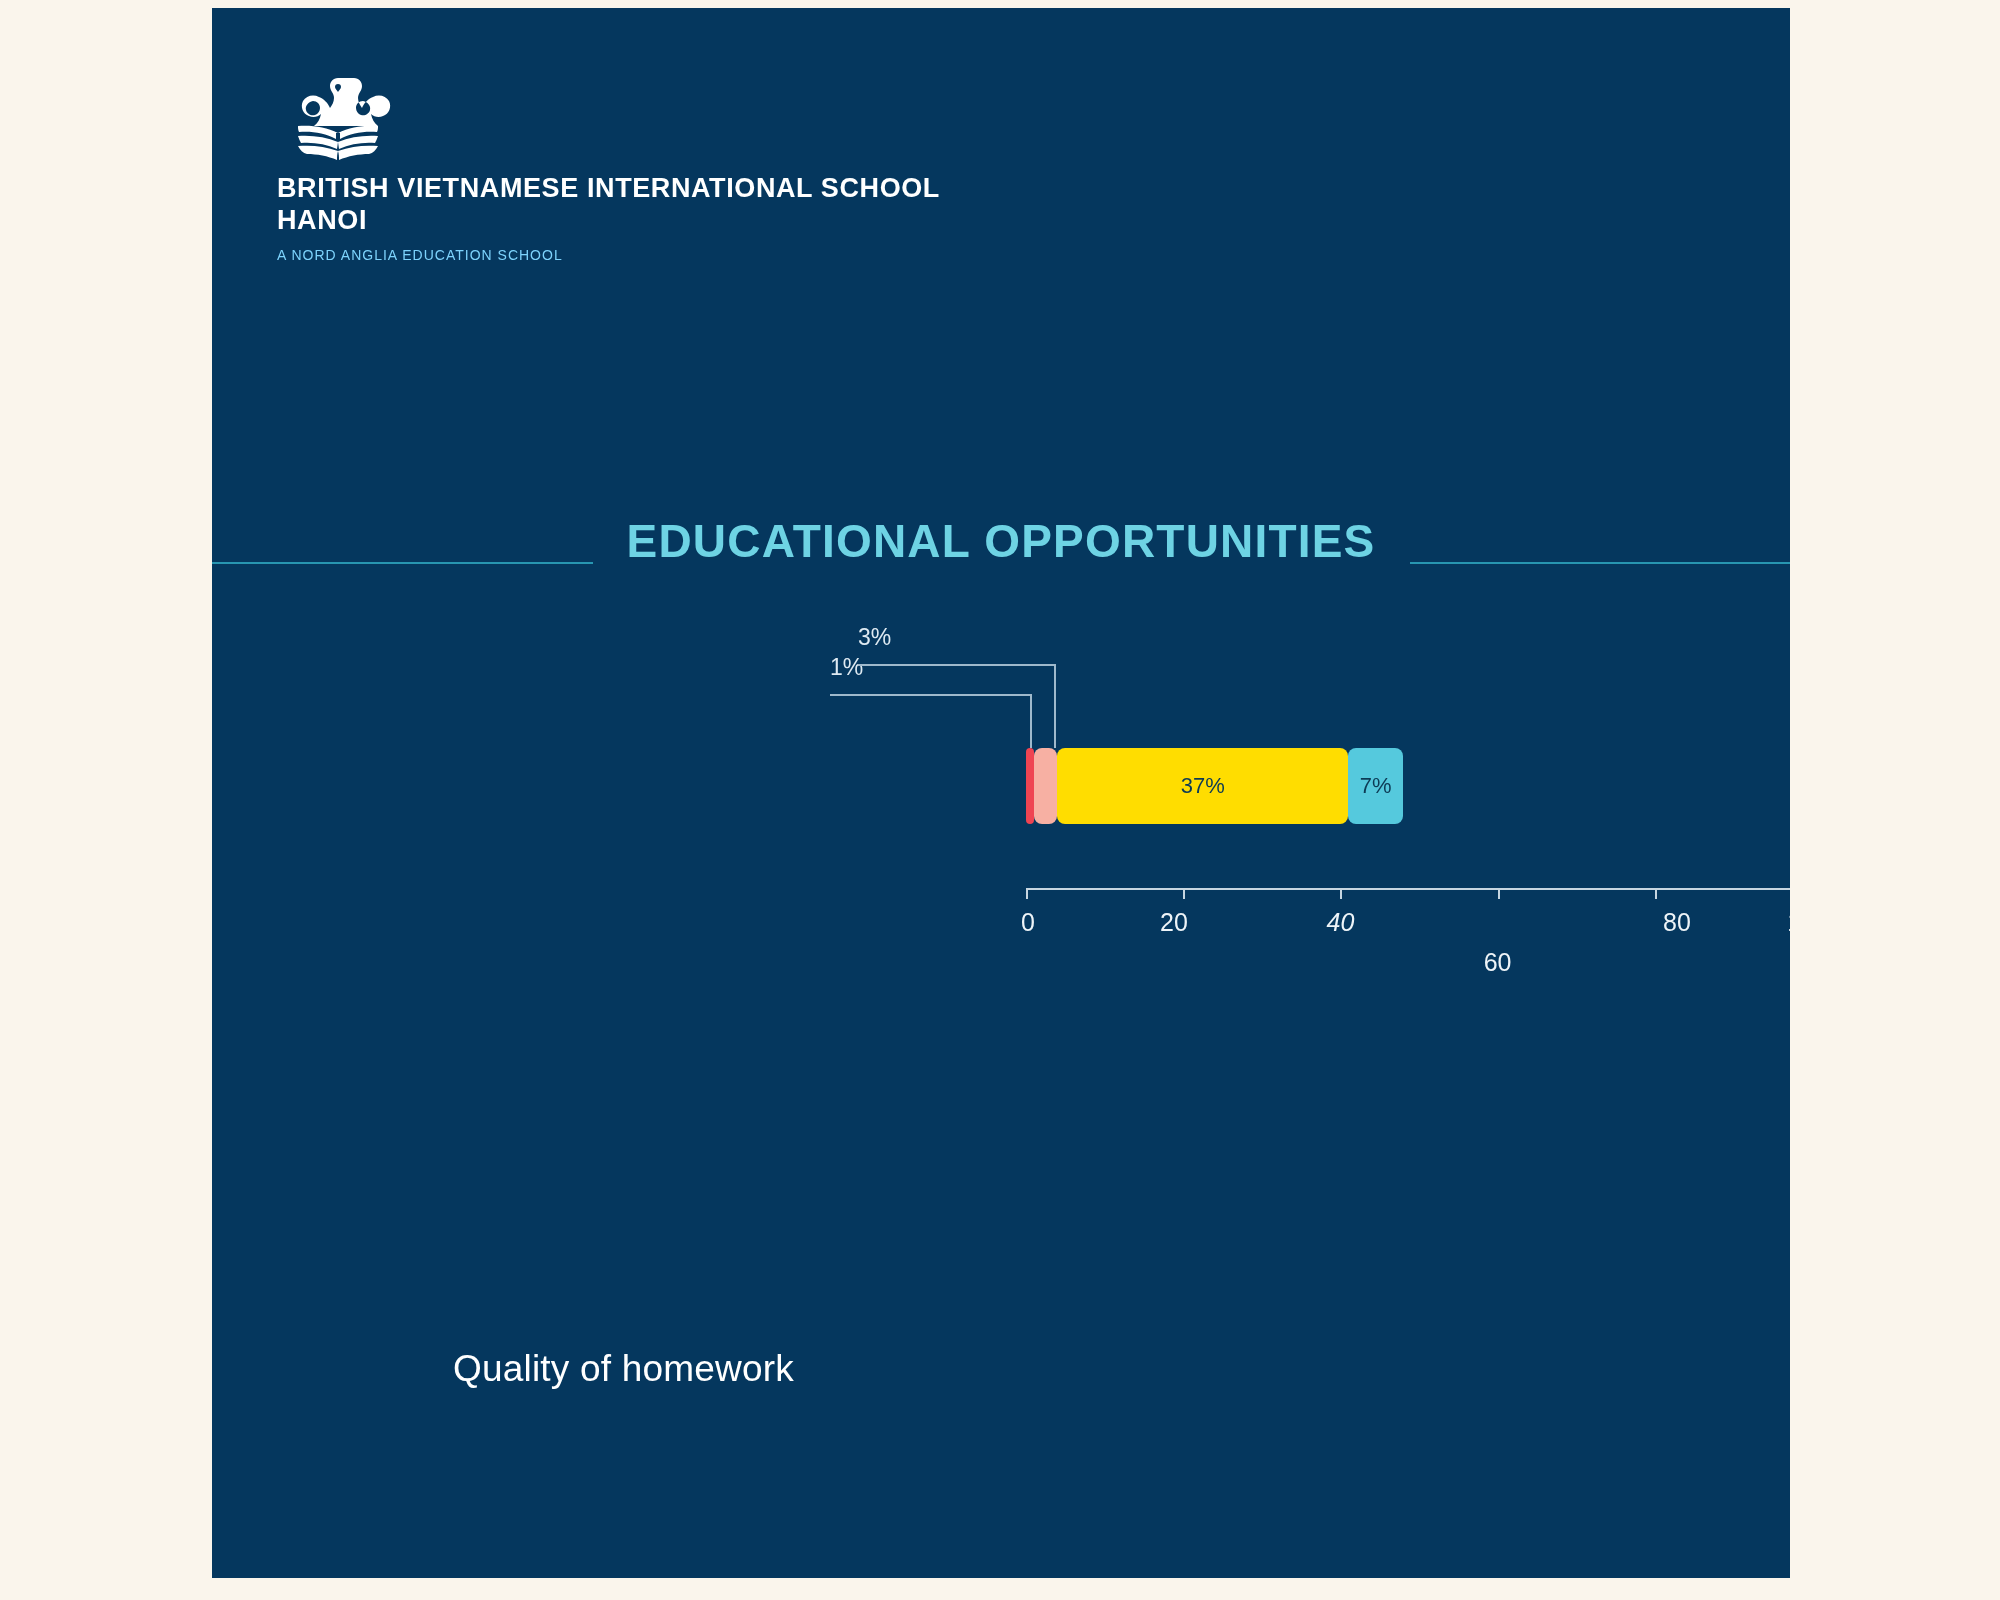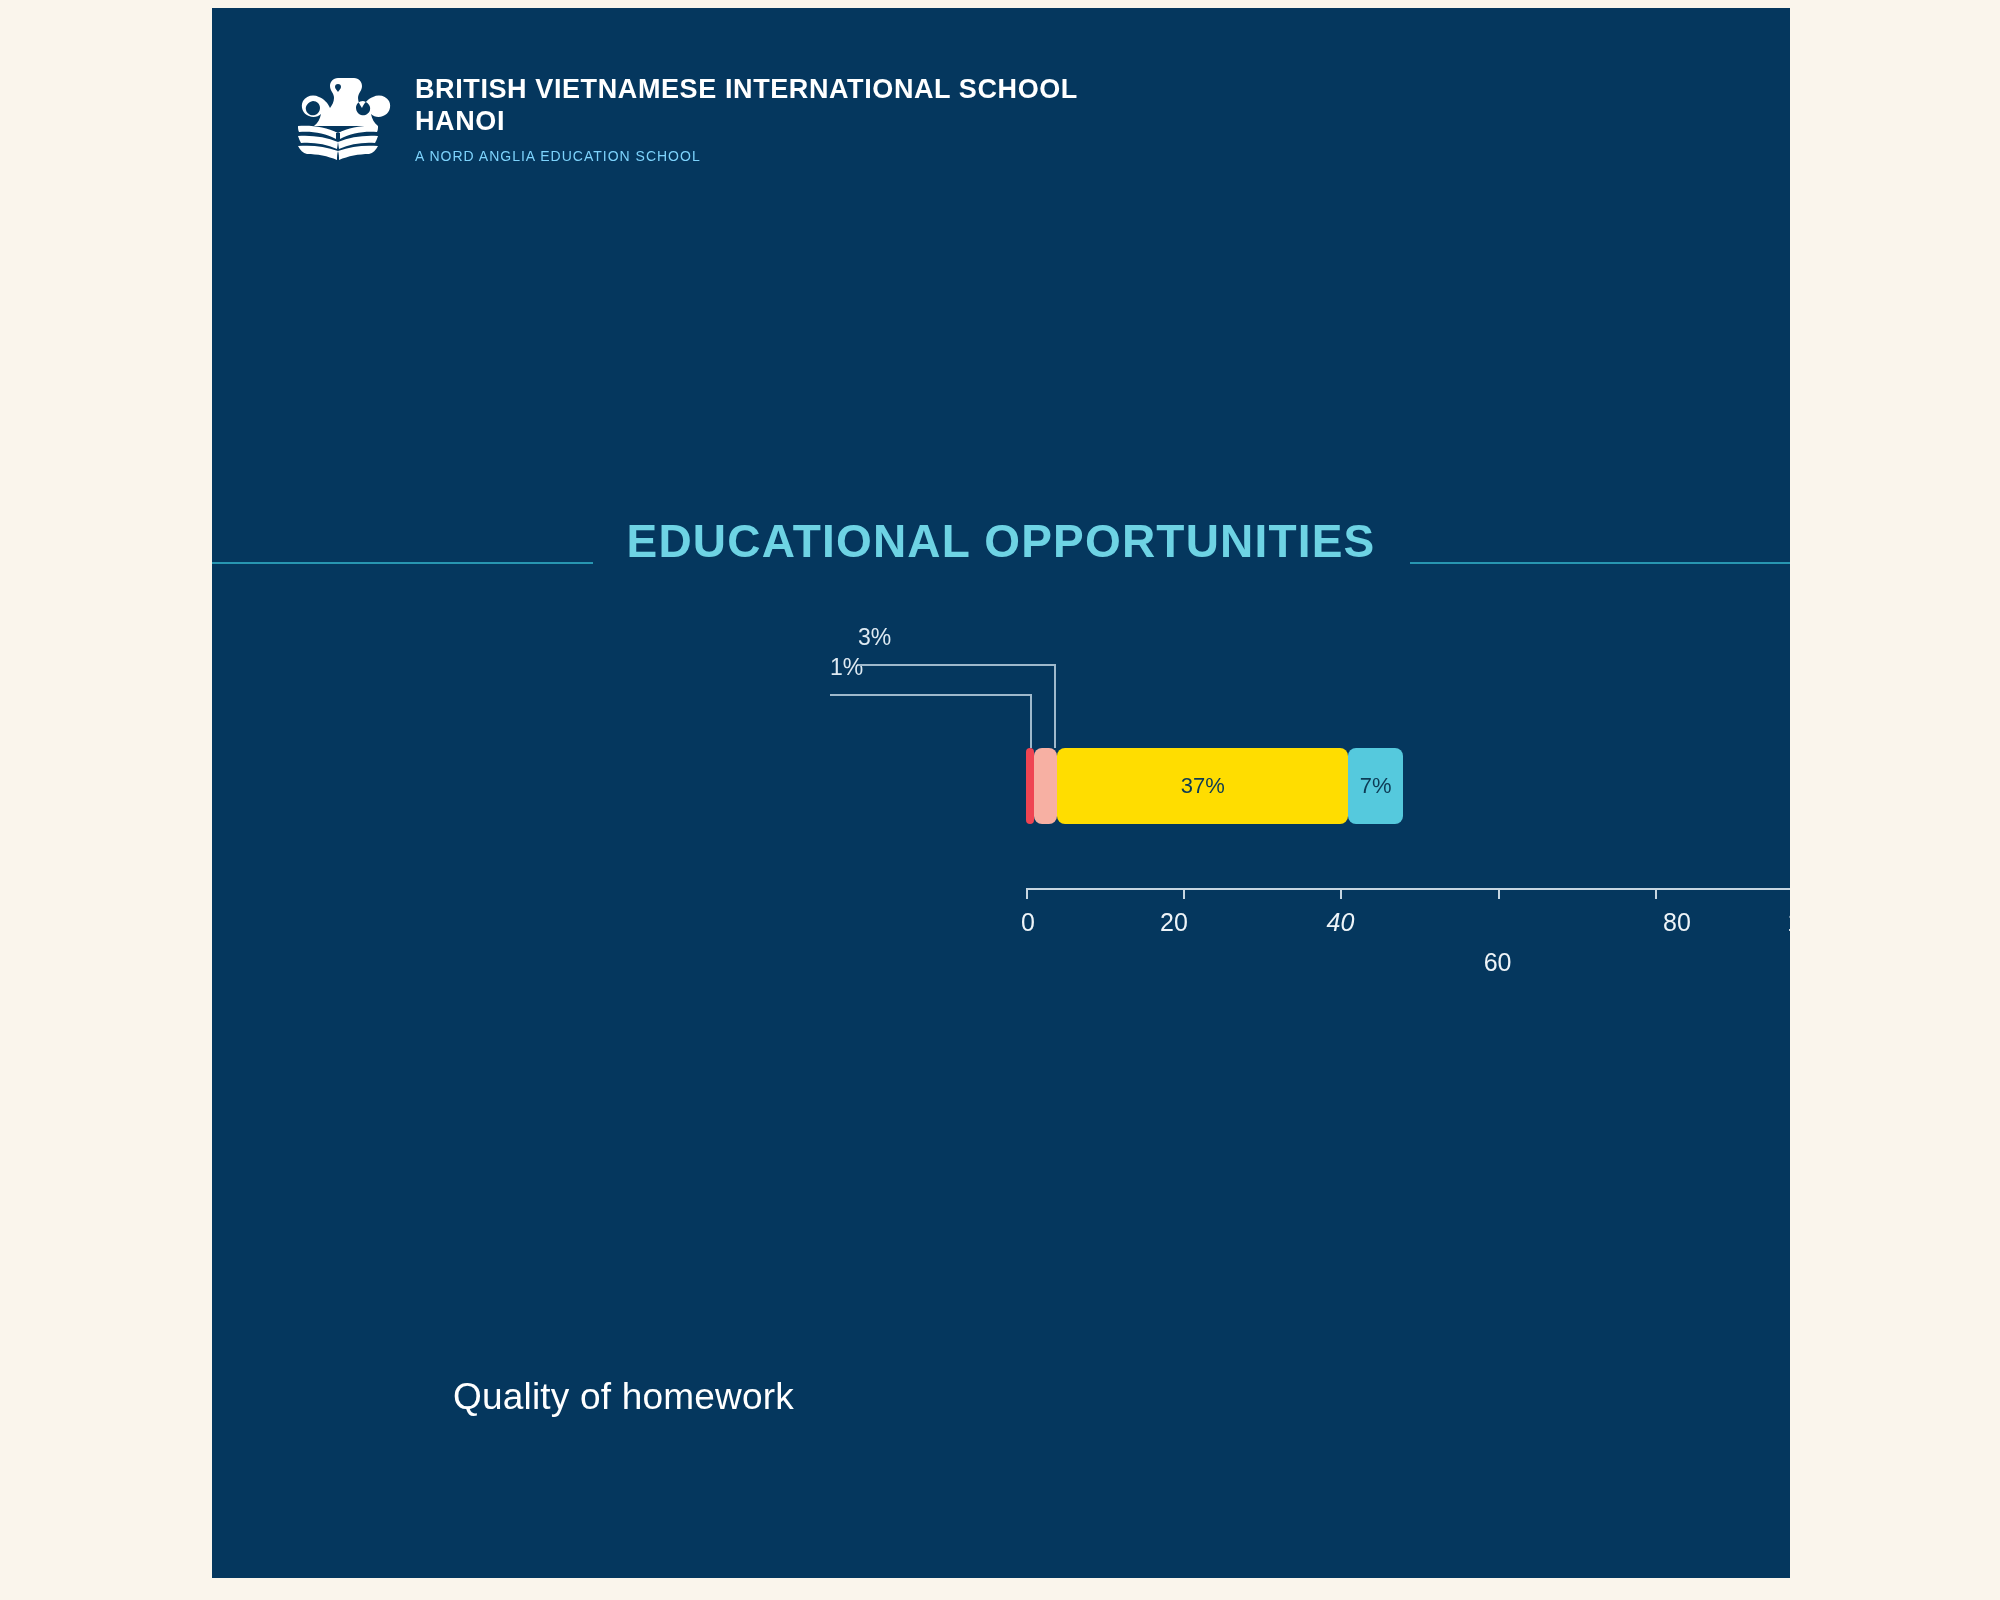--- a/index.html
+++ b/index.html
@@ -25,20 +25,21 @@
     overflow: hidden;
   }
 
   
   .brand {
     position: absolute;
     left: 65px;
     top: 58px;
     display: flex;
     align-items: flex-start;
+    flex-direction: column;
   }
   .brand-mark {
     width: 122px;
     height: 95px;
     flex: 0 0 auto;
     margin-right: 16px;
     margin-top: 4px;
   }
   .brand-text {
     padding-top: 8px;
@@ -98,21 +99,20 @@
   .row-label {
     position: absolute;
     left: 22px;
     top: 740px;
     width: 560px;
     text-align: right;
     color: #ffffff;
     font-size: 37px;
     font-weight: 400;
     letter-spacing: 0.2px;
-    margin-top: 28px;
   }
 
   
   .plot {
     position: absolute;
     left: 814px;
     top: 0;
     width: 786px;
     height: 1000px;
   }

